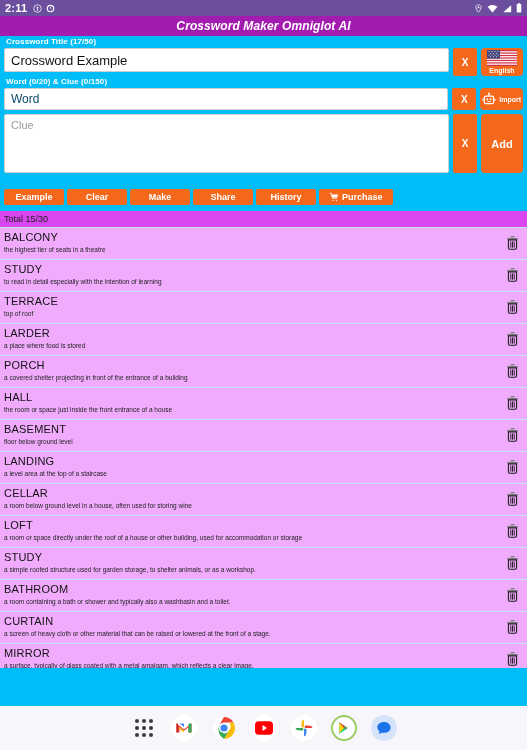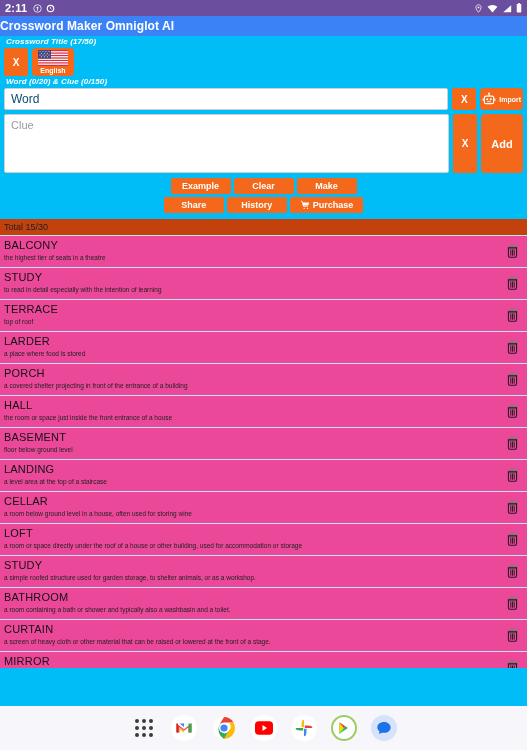--- a/index.html
+++ b/index.html
@@ -17,30 +17,30 @@
     display: flex; align-items: center; padding: 0 5px; flex: 0 0 16px;
   }
   .sb-time { font-size: 11px; font-weight: 600; letter-spacing: .2px; }
   .sb-left-icons { display: flex; align-items: center; gap: 4px; margin-left: 6px; }
   .sb-spacer { flex: 1 1 auto; }
   .sb-right-icons { display: flex; align-items: center; gap: 4px; }
   .sb-ico { display: block; }
 
   
   .appbar {
-    background: #3b82f6; flex: 0 0 20px; height: 20px;
-    display: flex; align-items: center; 
+    background: #a21caf; flex: 0 0 20px; height: 20px;
+    display: flex; align-items: center; justify-content: center; font-style: italic;
   }
   .appbar-title { color: #ffffff; font-size: 12px; font-weight: bold; letter-spacing: .1px; }
 
   
   .form-panel { background: #00bdf7; padding: 0 4px 6px 4px; flex: 0 0 auto; }
   .field-label {
     color: #ffffff; font-size: 8px; font-weight: bold;
-    padding: 1px 0 2px 2px; letter-spacing: .1px; font-style: italic;
+    padding: 1px 0 2px 2px; letter-spacing: .1px;
   }
   .row { display: flex; align-items: stretch; gap: 4px; }
   .input-box {
     flex: 1 1 auto; background: #ffffff; border: 1px solid #cfcfcf; border-radius: 2px;
     font-size: 12px; color: #111; padding: 4px 6px; display: flex; align-items: flex-start;
   }
   .input-title { height: 24px; align-items: center; font-size: 13px; }
   .input-word  { height: 22px; align-items: center; color: #0c4a6e; }
   .input-clue  { height: 59px; color: #9a9a9a; font-size: 11px; }
 
@@ -52,34 +52,34 @@
   .btn-side {
     flex: 0 0 42px; background: #f4681b; color: #fff; border-radius: 4px;
     display: flex; flex-direction: column; align-items: center; justify-content: center;
     font-size: 7px; font-weight: bold; gap: 1px; padding: 2px;
   }
   .btn-side.row-ico { flex-direction: row; gap: 3px; }
   .flag { width: 30px; height: 16px; display: block; }
   .btn-add { font-size: 11px; }
 
   
-  .actions { padding-top: 5px; display: flex; flex-direction: column; align-items: center; gap: 3px; }
+  .actions { padding-top: 16px; display: flex; align-items: center; gap: 3px; }
   .actions-row { display: flex; gap: 3px; }
   .act-btn {
     background: #f4681b; color: #ffffff; font-size: 9px; font-weight: bold;
     border-radius: 2px; height: 16px; display: flex; align-items: center;
     justify-content: center; gap: 3px; padding: 0 10px; min-width: 60px;
   }
 
   
   .total-bar {
-    background: #c2410c; font-size: 9px; color: #222; padding: 3px 4px 3px 4px;
+    background: #d946ef; font-size: 9px; color: #222; padding: 3px 4px 3px 4px;
     border-bottom: 1px solid #c8e6f5; flex: 0 0 auto;
   }
-  .list { background: #ec4899; flex: 1 1 auto; overflow: hidden; }
+  .list { background: #f0abfc; flex: 1 1 auto; overflow: hidden; }
   .list-item {
     display: flex; align-items: center; border-bottom: 1px solid #c8e6f5;
     padding: 3px 4px 4px 4px; min-height: 30px;
   }
   .li-text { flex: 1 1 auto; min-width: 0; }
   .li-word { font-size: 11px; color: #111; line-height: 13px; letter-spacing: .2px; }
   .li-clue { font-size: 6.5px; color: #222; line-height: 10px; margin-top: 1px; }
   .trash { flex: 0 0 22px; display: flex; align-items: center; justify-content: center; }
 
   
@@ -132,20 +132,21 @@
   </div>
 
   <div class="appbar">
     <span class="appbar-title">Crossword Maker Omniglot AI</span>
   </div>
 
   <div class="form-panel">
 
     <div class="field-label">Crossword Title (17/50)</div>
     <div class="row">
+      <div class="input-box input-title">Crossword Example</div>
       <div class="btn-x">X</div>
       <div class="btn-side">
         <svg class="flag" viewBox="0 0 60 32">
           <rect width="60" height="32" fill="#ffffff"></rect>
           <g fill="#d02f44">
             <rect y="0" width="60" height="2.46"></rect>
               <rect y="4.92" width="60" height="2.46"></rect>
             <rect y="9.84" width="60" height="2.46"></rect>
               <rect y="14.76" width="60" height="2.46"></rect>
             <rect y="19.68" width="60" height="2.46"></rect>

